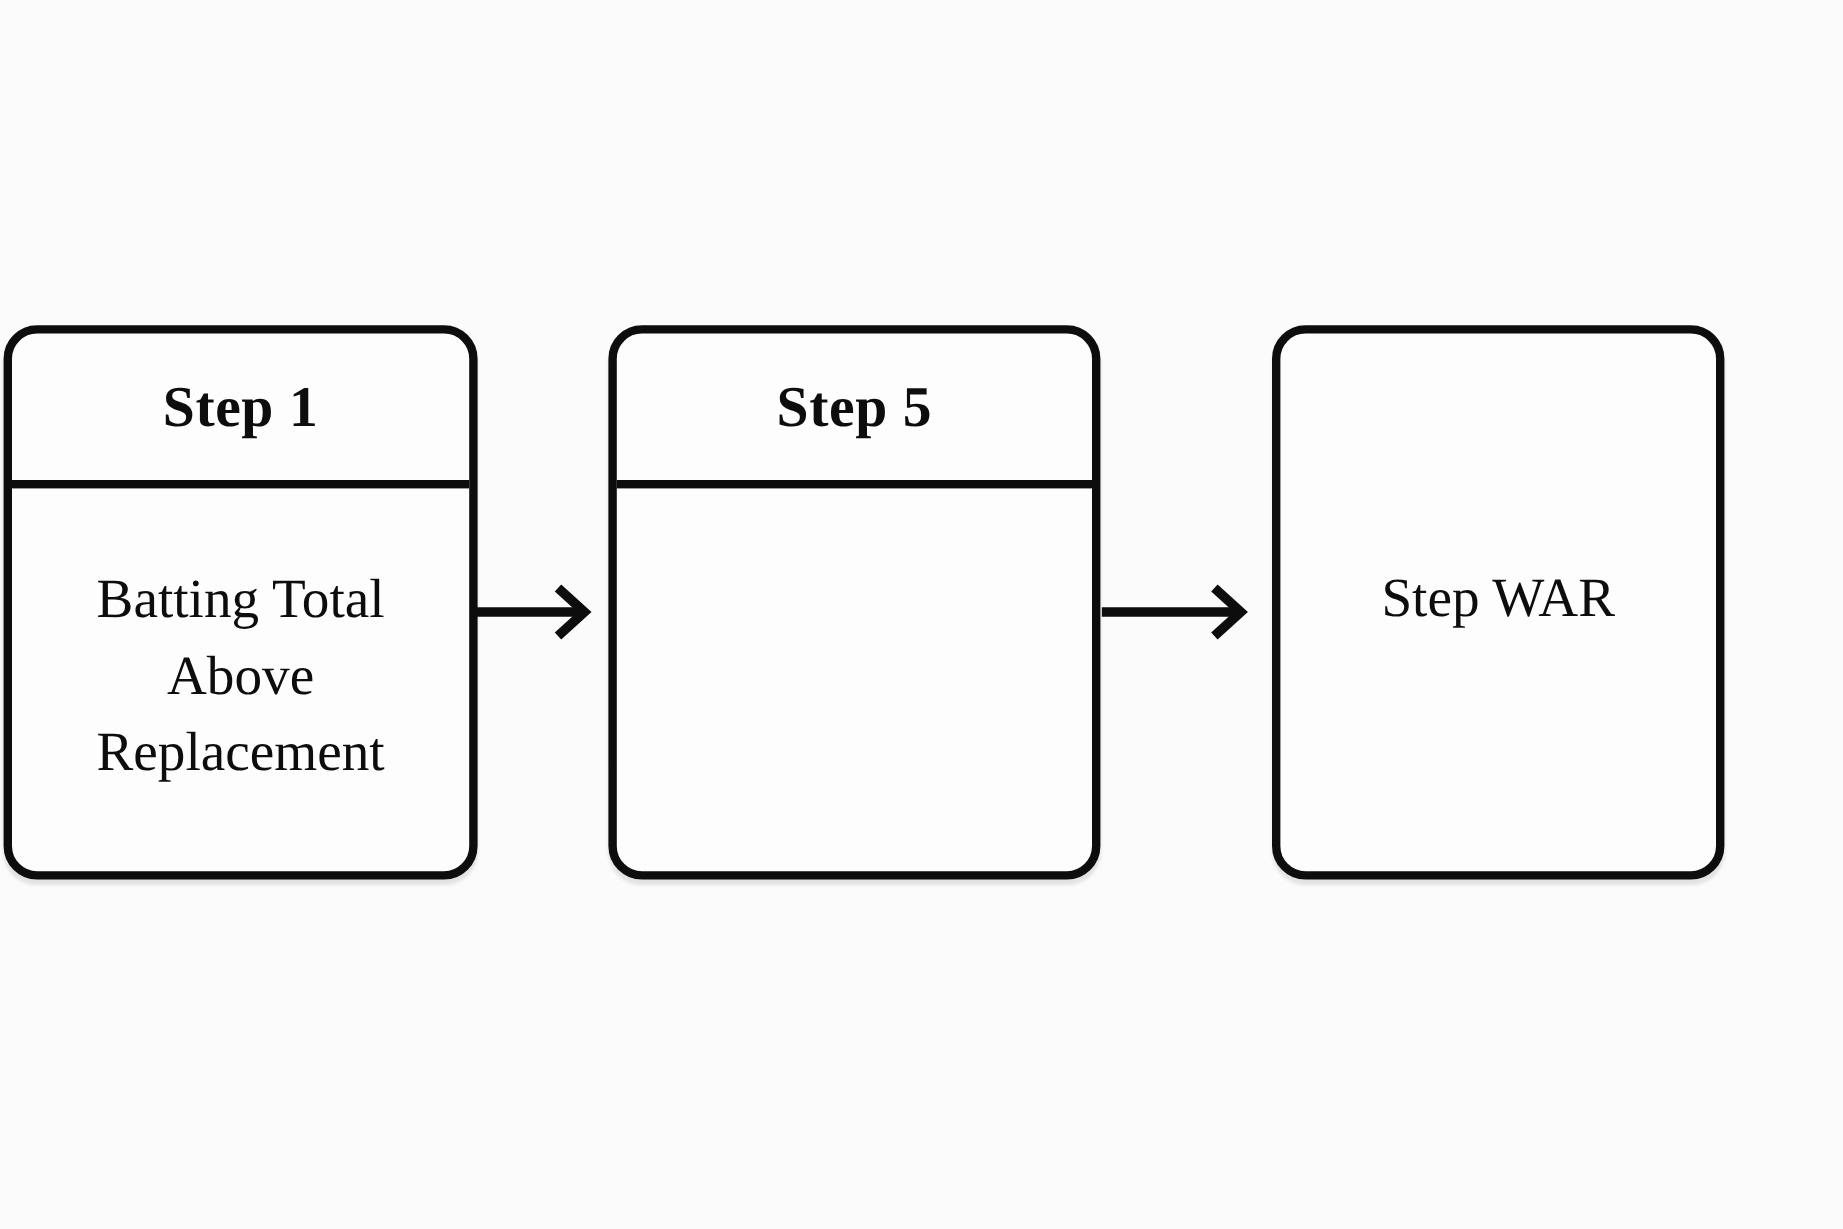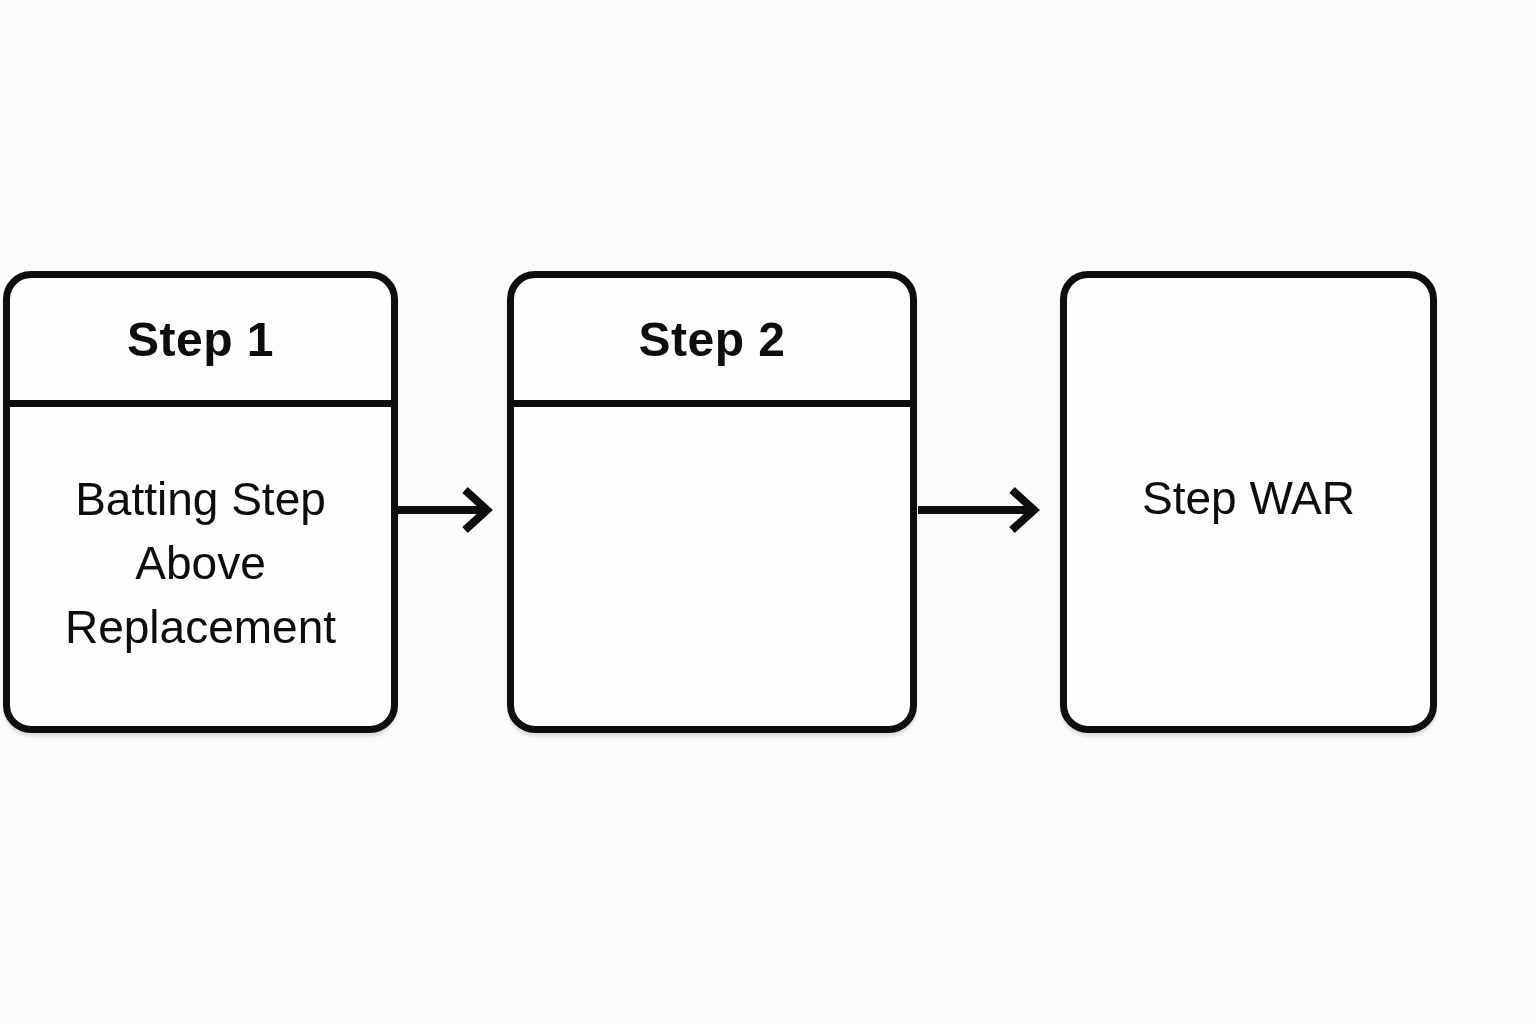--- a/index.html
+++ b/index.html
@@ -13,20 +13,21 @@
   body{
     font-family:"Liberation Sans","DejaVu Sans",sans-serif;
     background:var(--page-bg);
   }
   .canvas{
     position:relative;
     width:1536px;
     height:824px;
     background:var(--page-bg);
     overflow:hidden;
+    font-family:Liberation Serif, serif;
   }
   .step-card{
     position:absolute;
     top:271px;
     height:462px;
     background:var(--card-fill);
     border:7px solid var(--border-color);
     border-radius:28px;
     display:flex;
     flex-direction:column;
@@ -81,34 +82,34 @@
 </head>
 <body>
 
 <div class="canvas">
 
   <div class="step-card card-1">
     <div class="step-header">
       <div class="step-title">Step 1</div>
     </div>
     <div class="step-body">
-      <div class="step-body-text">Batting Step Above Replacement</div>
+      <div class="step-body-text">Batting Total Above Replacement</div>
     </div>
   </div>
 
   <div class="connector conn-1">
     <svg viewBox="0 0 100 60" preserveAspectRatio="none" aria-hidden="true">
       <path d="M0,30 H88"></path>
       <path d="M68,10 L90,30 L68,50"></path>
     </svg>
   </div>
 
   <div class="step-card card-2">
     <div class="step-header">
-      <div class="step-title">Step 2</div>
+      <div class="step-title">Step 5</div>
     </div>
   </div>
 
   <div class="connector conn-2">
     <svg viewBox="0 0 126 60" preserveAspectRatio="none" aria-hidden="true">
       <path d="M0,30 H114"></path>
       <path d="M94,10 L116,30 L94,50"></path>
     </svg>
   </div>
 

